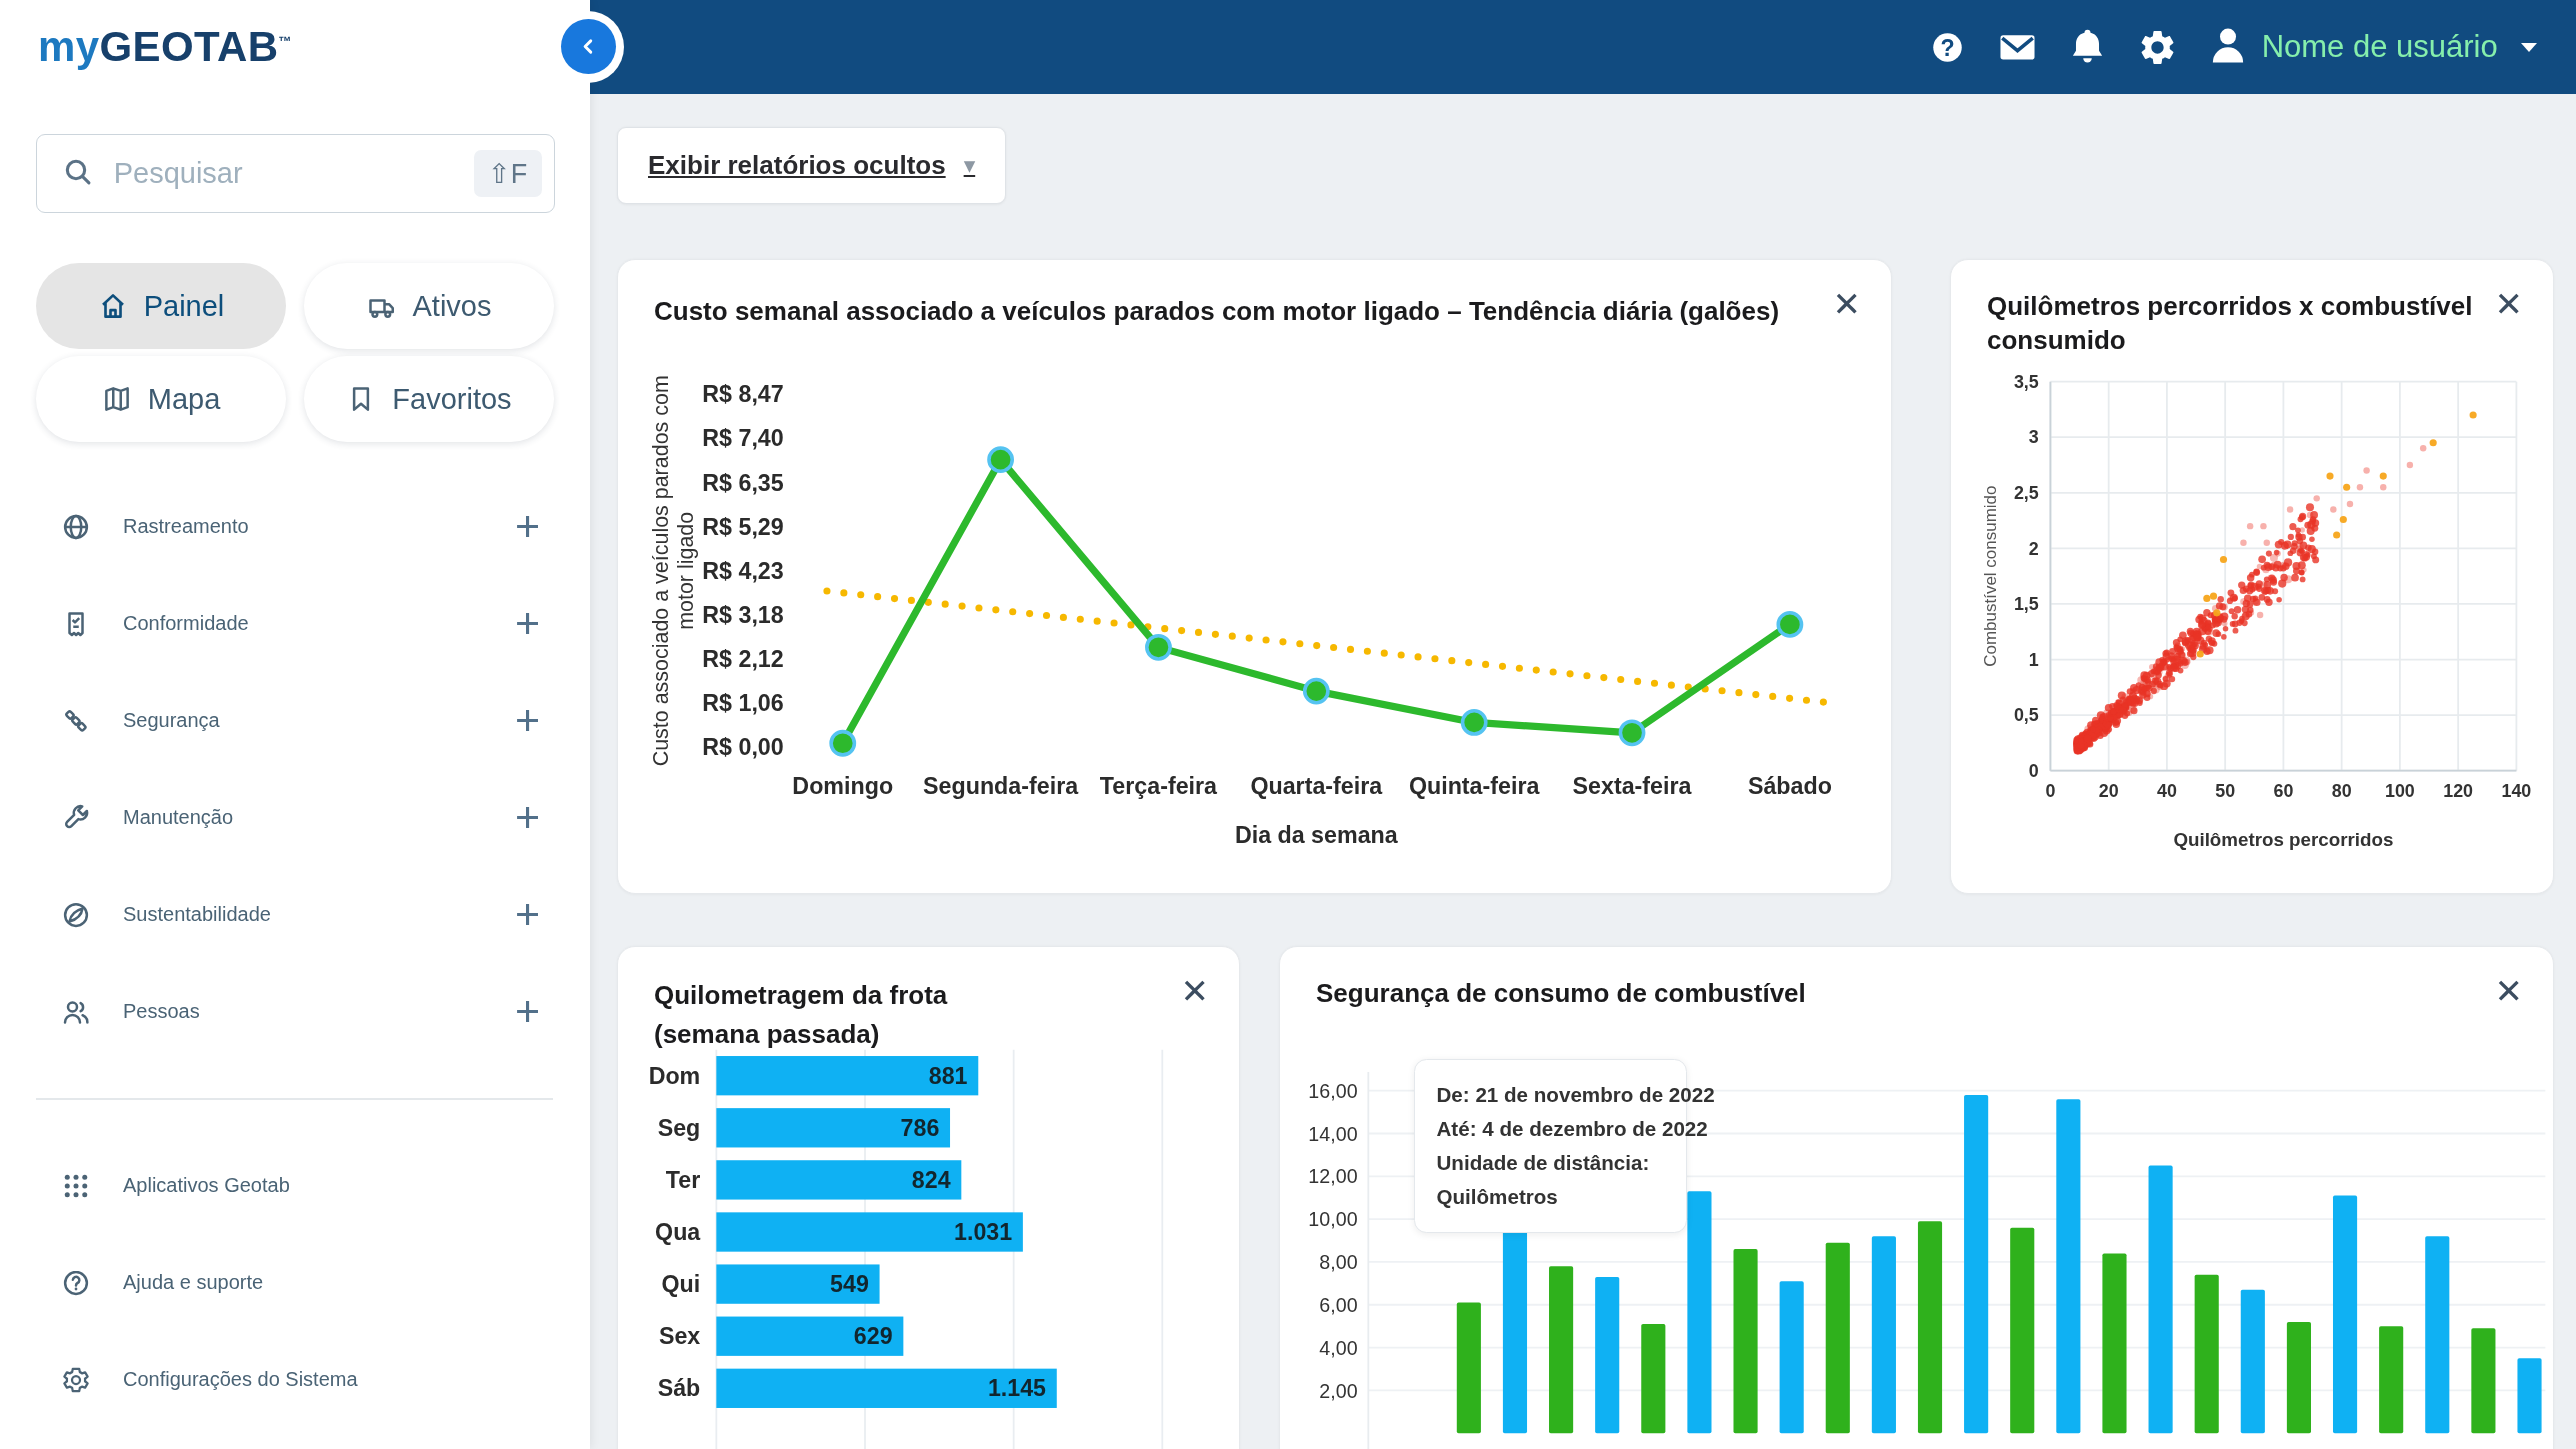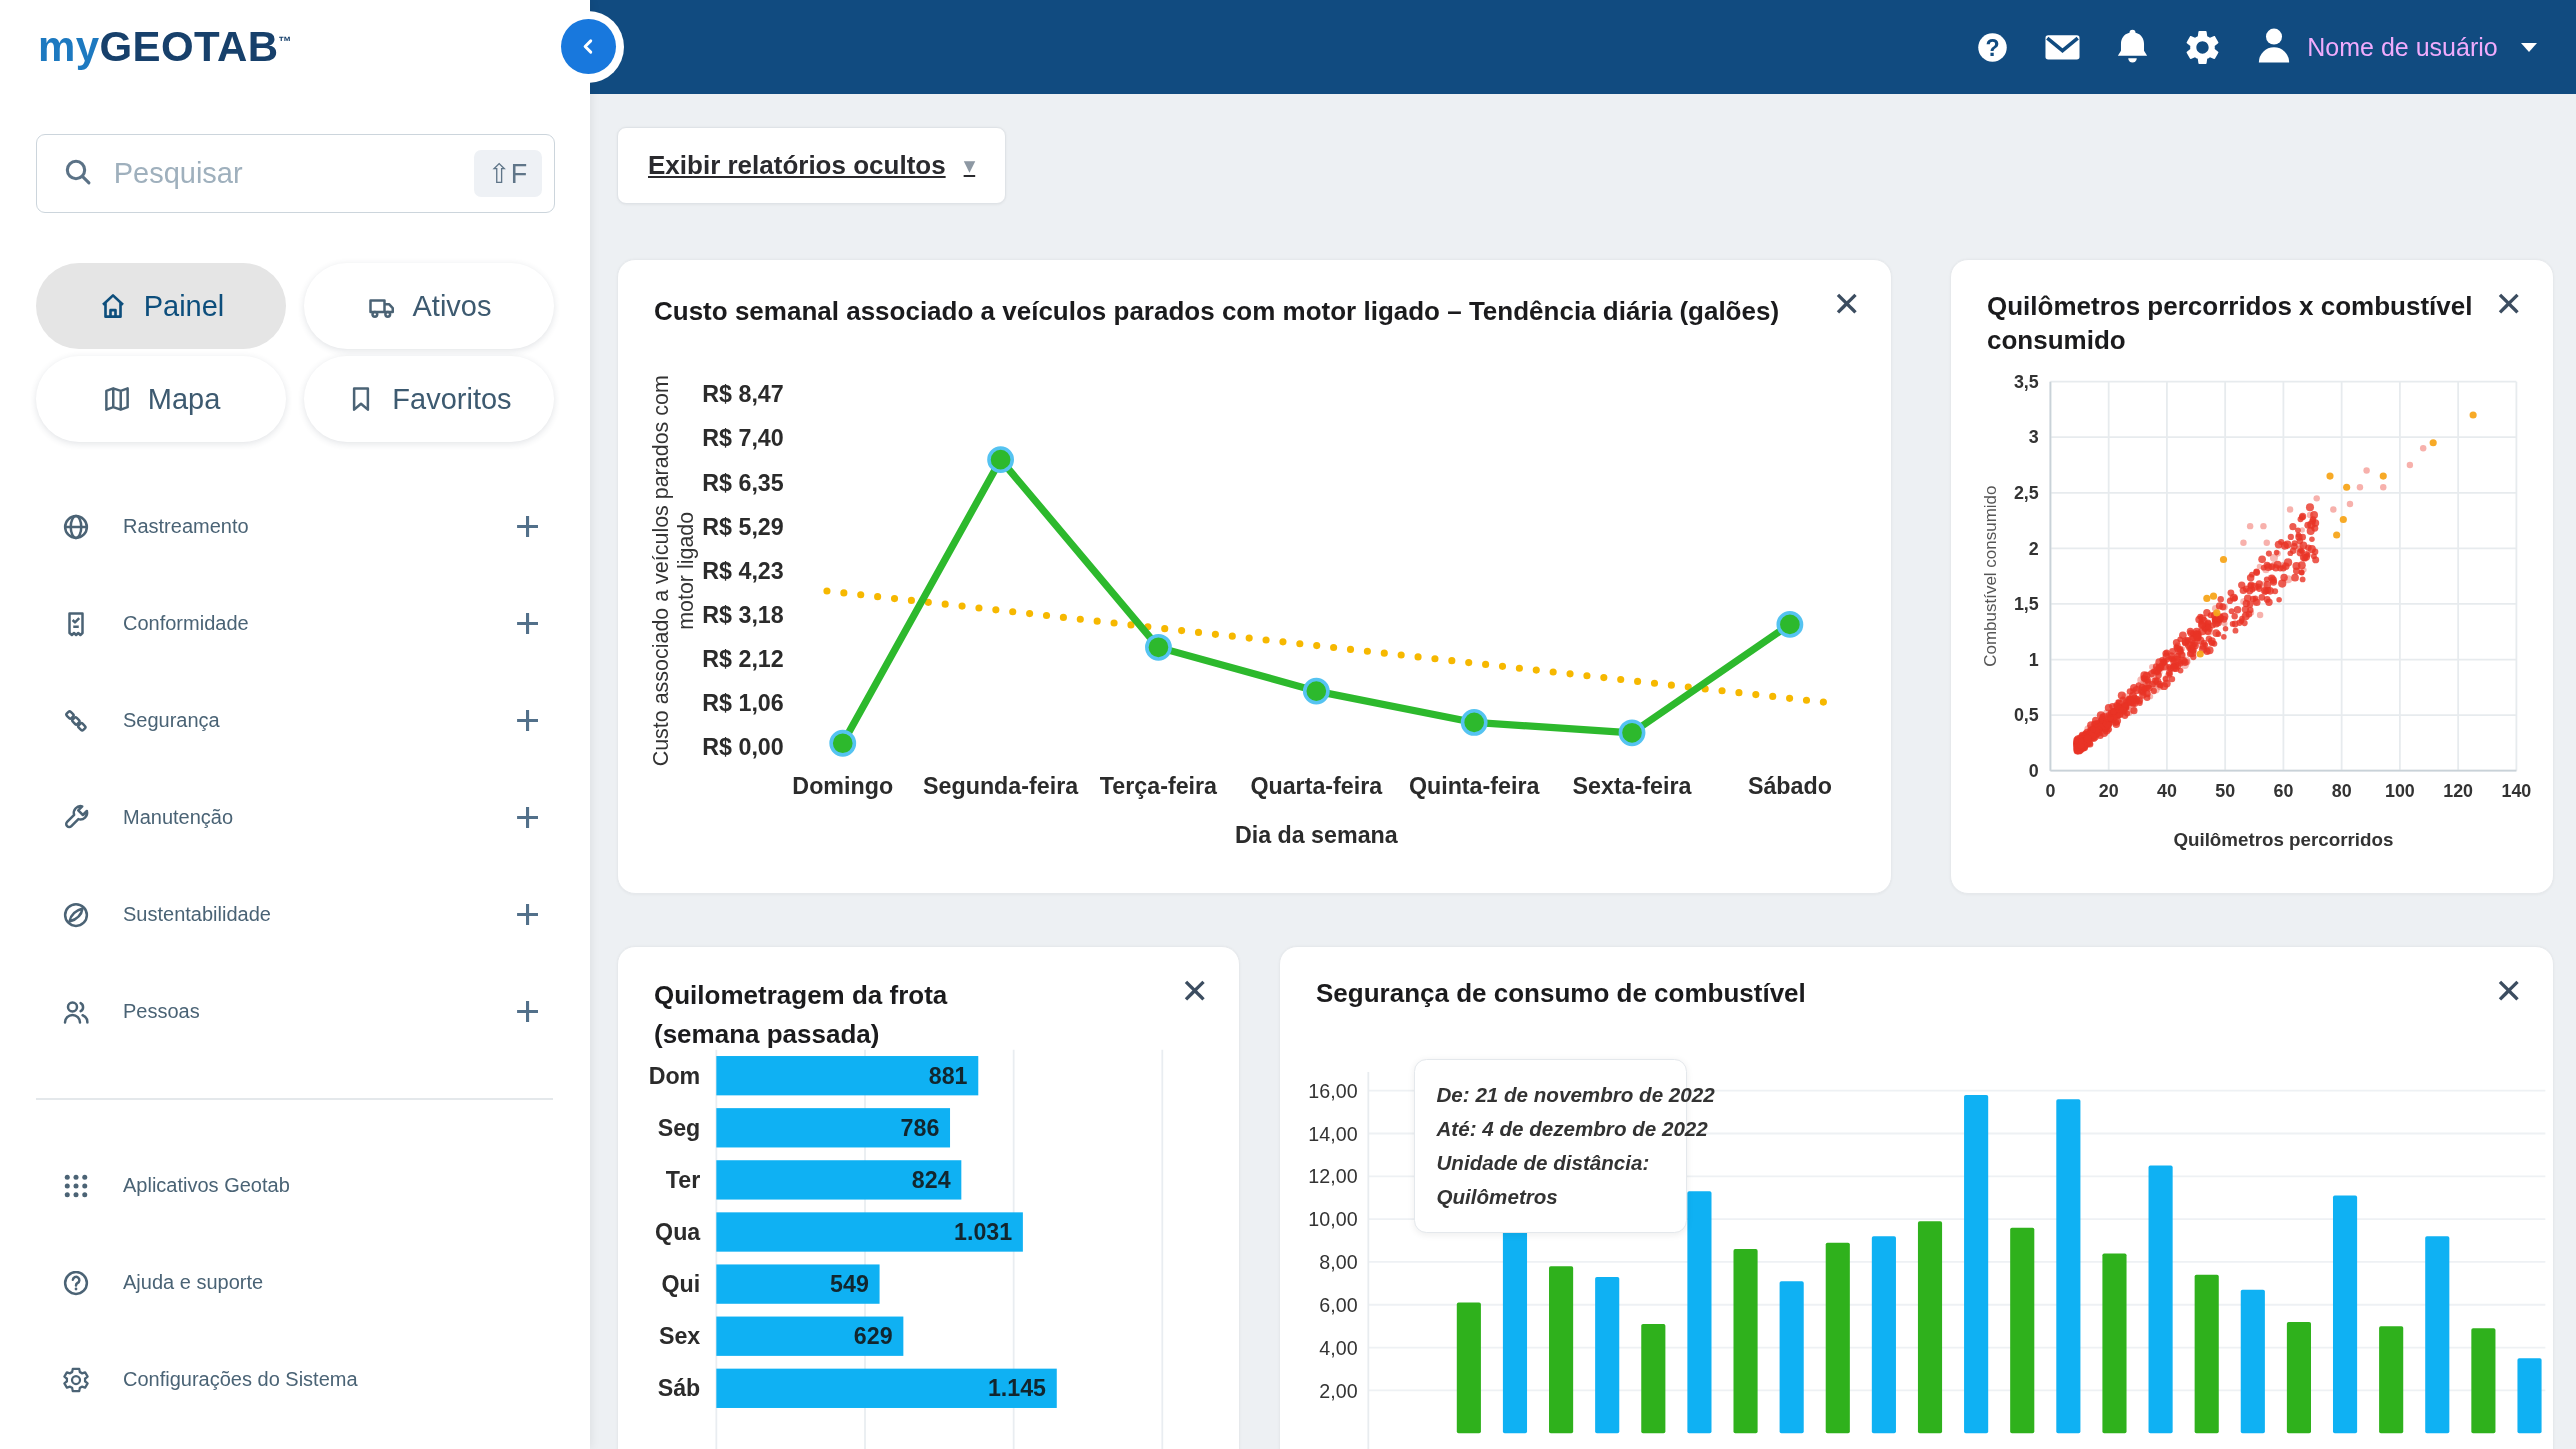--- a/index.html
+++ b/index.html
@@ -4,21 +4,21 @@
 <style>
   * { margin:0; padding:0; box-sizing:border-box; }
   html,body { width:2576px; height:1449px; }
   body { font-family:"Liberation Sans","DejaVu Sans",sans-serif; background:#edf0f3; overflow:hidden; }
   #app { position:relative; width:2576px; height:1449px; background:#edf0f3; overflow:hidden; }
 
   
   #topbar { position:absolute; left:590px; top:0; width:1986px; height:94px; background:#114b80; display:flex; align-items:center; justify-content:flex-end; padding-right:39px; gap:27px; }
   .tb-ic { width:43px; height:43px; display:flex; align-items:center; justify-content:center; cursor:pointer; }
   .tb-user { display:flex; align-items:center; gap:14.3px; cursor:pointer; margin-left:3.6px; }
-  .tb-user-name { color:#f0abfc; font-size:25px; }
+  .tb-user-name { color:#86efac; font-size:31px; }
   .tb-caret { width:0; height:0; border-left:8px solid transparent; border-right:8px solid transparent; border-top:9.8px solid #fff; margin-left:9px; }
 
   
   #sidebar { position:absolute; left:0; top:0; width:590px; height:1449px; background:#fff; box-shadow:1.8px 0 9px rgba(0,0,0,.07); z-index:5; }
   #logo { position:absolute; left:38px; top:18px; font-size:42px; font-weight:700; letter-spacing:0.4px; line-height:47px; }
   #logo .lg-my { color:#1d79c0; }
   #logo .lg-main { color:#17406b; }
   #logo .lg-tm { color:#17406b; font-size:13.4px; vertical-align:super; font-weight:700; }
   #searchbox { position:absolute; left:36px; top:134px; width:519px; height:79px; border:1.8px solid #ccd5dc; border-radius:9px; display:flex; align-items:center; padding:0 12.5px 0 25px; background:#fff; }
   #searchbox input { flex:1; border:none; outline:none; font-size:29px; color:#ec4899; margin-left:19.7px; font-family:"Liberation Sans","DejaVu Sans",sans-serif; min-width:0; }
@@ -61,21 +61,21 @@
   .tick-strong { font-family:"Liberation Sans","DejaVu Sans",sans-serif; font-size:26px; font-weight:700; fill:#2b2b2b; }
   .bar-value   { font-family:"Liberation Sans","DejaVu Sans",sans-serif; font-size:26px; font-weight:600; fill:#12262e; }
   .axis-label  { font-family:"Liberation Sans","DejaVu Sans",sans-serif; font-size:26px; font-weight:600; fill:#2b2b2b; }
   .ylabel-rot  { font-family:"Liberation Sans","DejaVu Sans",sans-serif; font-size:24px; fill:#333; }
   .tick-sm     { font-family:"Liberation Sans","DejaVu Sans",sans-serif; font-size:20px; font-weight:700; fill:#333; }
   .axis-label-sm { font-family:"Liberation Sans","DejaVu Sans",sans-serif; font-size:21px; font-weight:700; fill:#333; }
   .ylabel-sm   { font-family:"Liberation Sans","DejaVu Sans",sans-serif; font-size:19px; fill:#555; }
   .tick-grp    { font-family:"Liberation Sans","DejaVu Sans",sans-serif; font-size:22px; font-weight:400; fill:#333; }
 
   #date-tooltip { position:absolute; left:134px; top:112px; width:273px; background:#fff; border:0.9px solid #e4e8ec; border-radius:12.5px; box-shadow:0 1.8px 7.2px rgba(0,0,0,.07); padding:18px 21.5px; z-index:3; }
-  #date-tooltip div { font-size:20.6px; font-weight:600; color:#333; line-height:34px; white-space:nowrap;font-style:italic; }
+  #date-tooltip div { font-size:20.6px; font-weight:600; color:#333; line-height:34px; white-space:nowrap; }
 </style>
 </head>
 <body>
 
 <div id="app">
 
   <header id="topbar">
     <span class="tb-ic">
       <svg width="41" height="41" viewBox="0 0 46 46">
           <circle cx="23" cy="23" r="16" fill="#fff"></circle>

